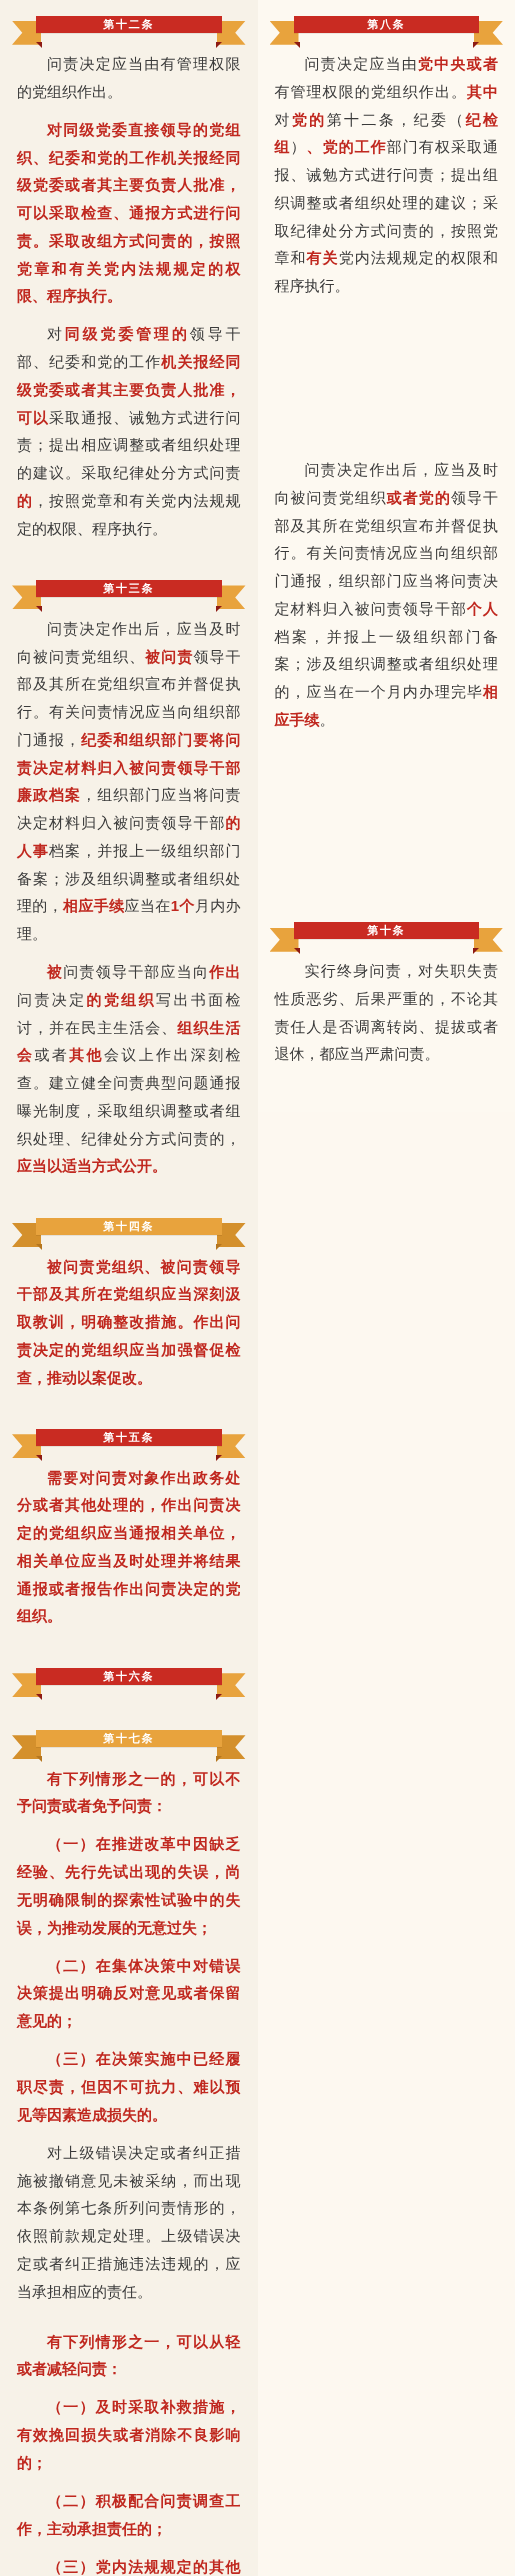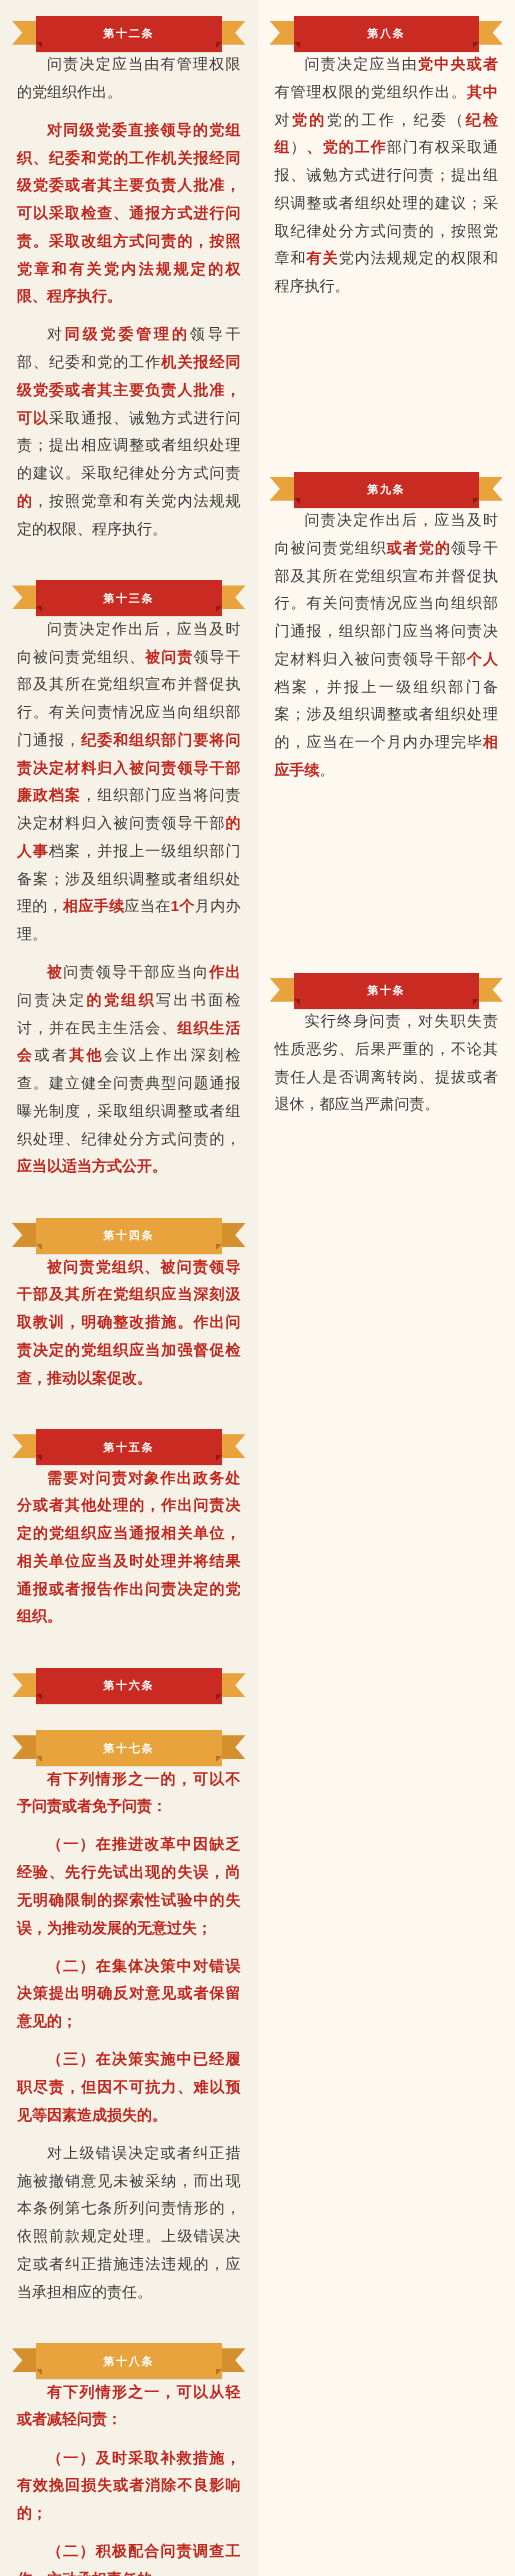--- a/index.html
+++ b/index.html
@@ -31,21 +31,21 @@
   .col.right{background:#fdf9f1;}
 
   
   .ribbon{
     position:relative;
     margin:15.5px 12px 8.6px 12px;
     height:26px;
   }
   .ribbon .body{
     position:absolute;
-    left:24px;right:24px;top:0;height:36px;
+    left:24px;right:24px;top:0;height:17px;
     background:#c92b22;
     color:#fff;
     font-size:11px;
     font-weight:bold;
     letter-spacing:1.7px;
     display:flex;
     align-items:center;
     justify-content:center;
     box-shadow:0 0.9px 0 rgba(0,0,0,.08);
   }
@@ -152,53 +152,39 @@
             <div class="notch r"></div>
           </div>
           <p class="para"><span class="b">有下列情形之一的，可以不予问责或者免予问责：</span></p>
           <p class="para"><span class="b">（一）在推进改革中因缺乏经验、先行先试出现的失误，尚无明确限制的探索性试验中的失误，为推动发展的无意过失；</span></p>
           <p class="para"><span class="b">（二）在集体决策中对错误决策提出明确反对意见或者保留意见的；</span></p>
           <p class="para"><span class="b">（三）在决策实施中已经履职尽责，但因不可抗力、难以预见等因素造成损失的。</span></p>
           <p class="para"><span>对上级错误决定或者纠正措施被撤销意见未被采纳，而出现本条例第七条所列问责情形的，依照前款规定处理。上级错误决定或者纠正措施违法违规的，应当承担相应的责任。</span></p>
         </section>
         <div style="height: 12px;"></div>
         <section>
-          <div class="ribbon amber">
-            <div class="tail l"></div>
-            <div class="tail r"></div>
-            <div class="body">第十八条</div>
-            <div class="notch l"></div>
-            <div class="notch r"></div>
-          </div>
           <p class="para"><span class="b">有下列情形之一，可以从轻或者减轻问责：</span></p>
           <p class="para"><span class="b">（一）及时采取补救措施，有效挽回损失或者消除不良影响的；</span></p>
           <p class="para"><span class="b">（二）积极配合问责调查工作，主动承担责任的；</span></p>
           <p class="para"><span class="b">（三）党内法规规定的其他从轻、减轻情形。</span></p>
         </section>
       </div>
     <div class="col right" id="col-right">
         <section>
           <div class="ribbon">
             <div class="tail l"></div>
             <div class="tail r"></div>
             <div class="body">第八条</div>
             <div class="notch l"></div>
             <div class="notch r"></div>
           </div>
-          <p class="para"><span>问责决定应当由</span><span class="b">党中央或者</span><span>有管理权限的党组织作出。</span><span class="b">其中</span><span>对</span><span class="b">党的</span><span>党的工作，纪委（</span><span class="b">纪检组</span><span>）</span><span class="b">、党的工作</span><span>部门有权采取通报、诫勉方式进行问责；提出组织调整或者组织处理的建议；采取纪律处分方式问责的，按照党章和</span><span class="b">有关</span><span>党内法规规定的权限和程序执行。</span></p>
+          <p class="para"><span>问责决定应当由</span><span class="b">党中央或者</span><span>有管理权限的党组织作出。</span><span class="b">其中</span><span>对</span><span class="b">党的</span><span>第十二条，纪委（</span><span class="b">纪检组</span><span>）</span><span class="b">、党的工作</span><span>部门有权采取通报、诫勉方式进行问责；提出组织调整或者组织处理的建议；采取纪律处分方式问责的，按照党章和</span><span class="b">有关</span><span>党内法规规定的权限和程序执行。</span></p>
         </section>
         <div style="height: 146px;"></div>
         <section>
-          <div class="ribbon">
-            <div class="tail l"></div>
-            <div class="tail r"></div>
-            <div class="body">第九条</div>
-            <div class="notch l"></div>
-            <div class="notch r"></div>
-          </div>
           <p class="para"><span>问责决定作出后，应当及时向被问责党组织</span><span class="b">或者党的</span><span>领导干部及其所在党组织宣布并督促执行。有关问责情况应当向组织部门通报，组织部门应当将问责决定材料归入被问责领导干部</span><span class="b">个人</span><span>档案，并报上一级组织部门备案；涉及组织调整或者组织处理的，应当在一个月内办理完毕</span><span class="b">相应手续</span><span>。</span></p>
         </section>
         <div style="height: 163px;"></div>
         <section>
           <div class="ribbon">
             <div class="tail l"></div>
             <div class="tail r"></div>
             <div class="body">第十条</div>
             <div class="notch l"></div>
             <div class="notch r"></div>

